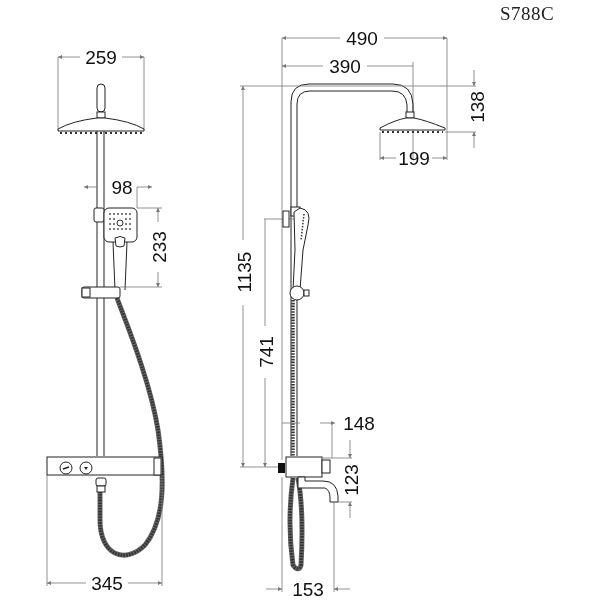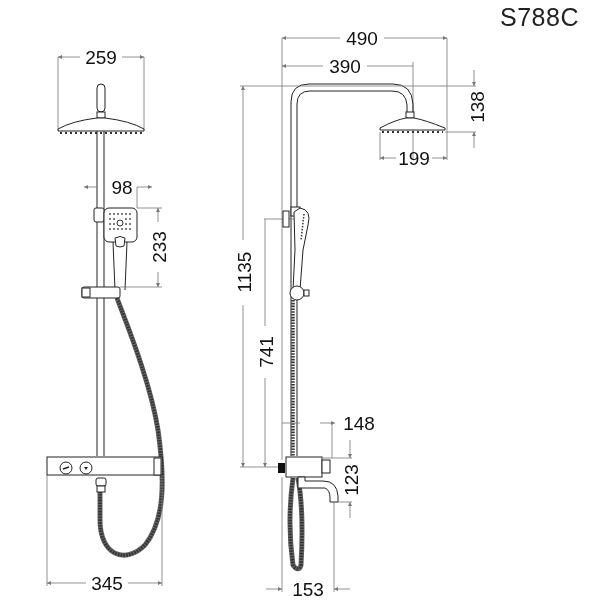--- a/index.html
+++ b/index.html
@@ -1,19 +1,19 @@
 <!DOCTYPE html>
 <html><head>
   <meta charset="utf-8">
   <style>
     html, body { margin: 0; padding: 0; background: #ffffff; }
     body { width: 600px; height: 600px; position: relative; overflow: hidden; font-family: "Liberation Sans", sans-serif; }
     #drawing { position: absolute; left: 0; top: 0; width: 600px; height: 600px; }
     .dim-text { font-family: "Liberation Sans", sans-serif; font-size: 19px; fill: #111; }
-    .model { position: absolute; top: 3px; left: 500px; font-family: Liberation Sans, sans-serif; font-size: 25px; color: #222; letter-spacing: 0.5px; }
+    .model { position: absolute; top: 3px; left: 500px; font-family: Liberation Serif, serif; font-size: 19px; color: #222; letter-spacing: 0.5px; }
     .dl { stroke: #777; stroke-width: 0.8; fill: none; }
     .ol { stroke: #222; stroke-width: 1; fill: none; }
     .olf { stroke: #222; stroke-width: 1; fill: #fff; }
     .hose { stroke: #333; stroke-width: 3.5; fill: none; stroke-dasharray: 1.6 1.2; }
     .hose-bg { stroke: #666; stroke-width: 5; fill: none; }
     .arrow { fill: #777; }
   </style>
 </head>
 <body>
 

